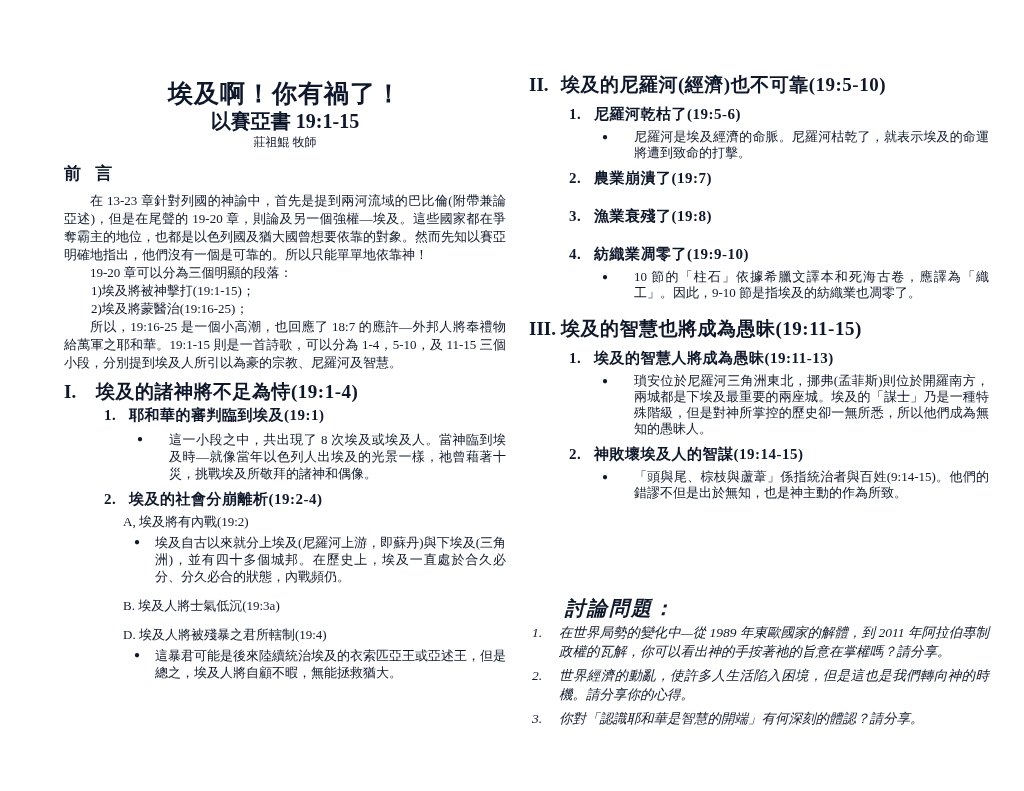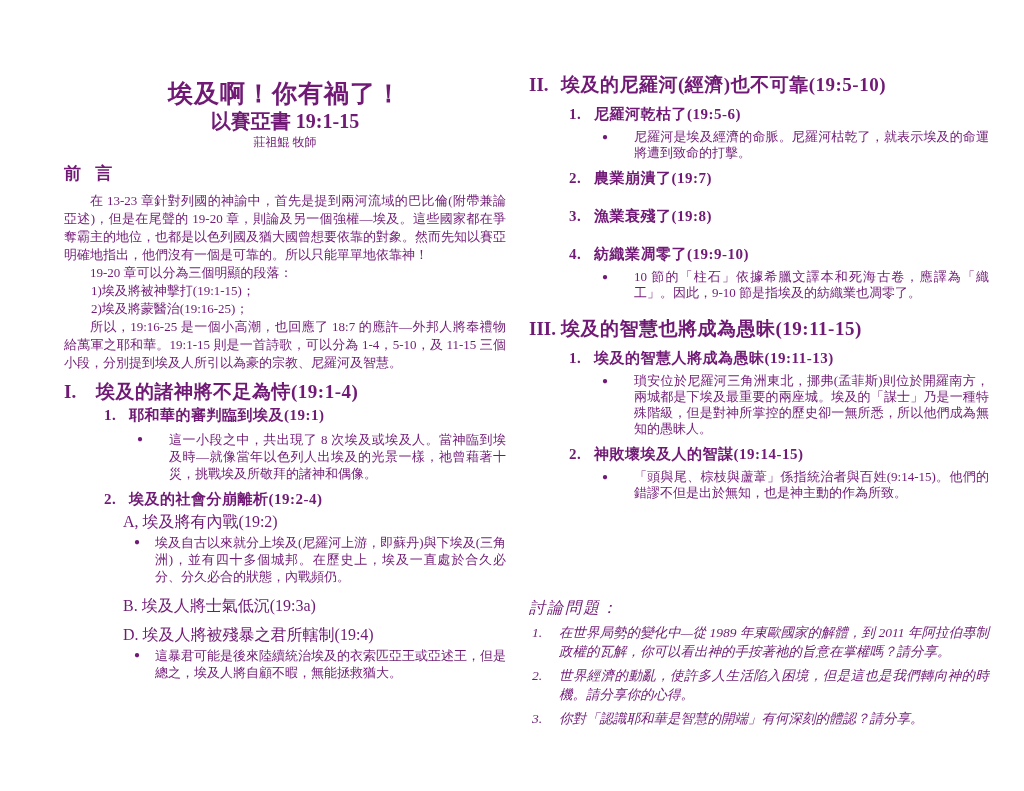--- a/index.html
+++ b/index.html
@@ -1,19 +1,19 @@
 <!DOCTYPE html>
 <html><head>
 <meta charset="utf-8">
 <style>
   * { margin:0; padding:0; box-sizing:border-box; }
   html,body { background:#e9e9e9; }
   .page {
     position:relative; width:1024px; height:791px; margin:0 auto;
-    background:#ffffff; color:#701a75; overflow:hidden;
+    background:#ffffff; color:#0f172a; overflow:hidden;
     font-family:"Liberation Serif","DejaVu Serif",serif;
     font-size:13px; line-height:18px;
   }
   .col-left  { position:absolute; left:64px;  top:80px; width:442px; }
   .col-right { position:absolute; left:529px; top:63px; width:460px; }
 
   .doc-title    { font-size:25px; line-height:28px; font-weight:bold; text-align:center; letter-spacing:1px; }
   .doc-subtitle { font-size:20px; line-height:19px; font-weight:bold; text-align:center; margin-top:4px; }
   .doc-author   { font-size:12px; line-height:15px; text-align:center; margin-top:4px; }
 
@@ -32,28 +32,28 @@
   .sub .num { width:25px; flex:none; }
   .sub .ttl { flex:1; }
 
   .bullet-row { display:flex; margin:6px 0 0 73px; line-height:16px; }
   .bullet-row .glyph { width:32px; flex:none; font-size:10px; line-height:16px; }
   .bullet-row .btext { flex:1; text-align:justify; }
   .bullet-row.lh17 { line-height:17px; }
   .bullet-row.narrow { margin-left:70px; }
   .bullet-row.narrow .glyph { width:21px; }
 
-  .letter-item { margin:21px 0 0 59px; font-size:16px; line-height:17px; }
+  .letter-item { margin:21px 0 0 59px; font-size:13px; line-height:17px; }
 
   .mt10 { margin-top:10px; } .mt8 { margin-top:8px; } .mt16 { margin-top:16px; }
   .mt19 { margin-top:19px; } .mt5 { margin-top:5px; } .mt4 { margin-top:4px; }
   .mt12 { margin-top:12px; }
 
   .discussion { margin-top:97px; font-style:italic; }
-  .discussion-heading { font-size:16px; line-height:20px; font-weight:normal; letter-spacing:2px; }
+  .discussion-heading { font-size:20px; line-height:20px; font-weight:bold; letter-spacing:2px; margin-left:36px; }
   .question { display:flex; font-size:13.5px; line-height:19px; margin-top:5px; }
   .question .num { width:30px; flex:none; padding-left:3px; }
   .question .qtext { flex:1; text-align:justify; }
 </style>
 </head>
 <body>
 
 <div class="page">
 
   <div class="col-left">

